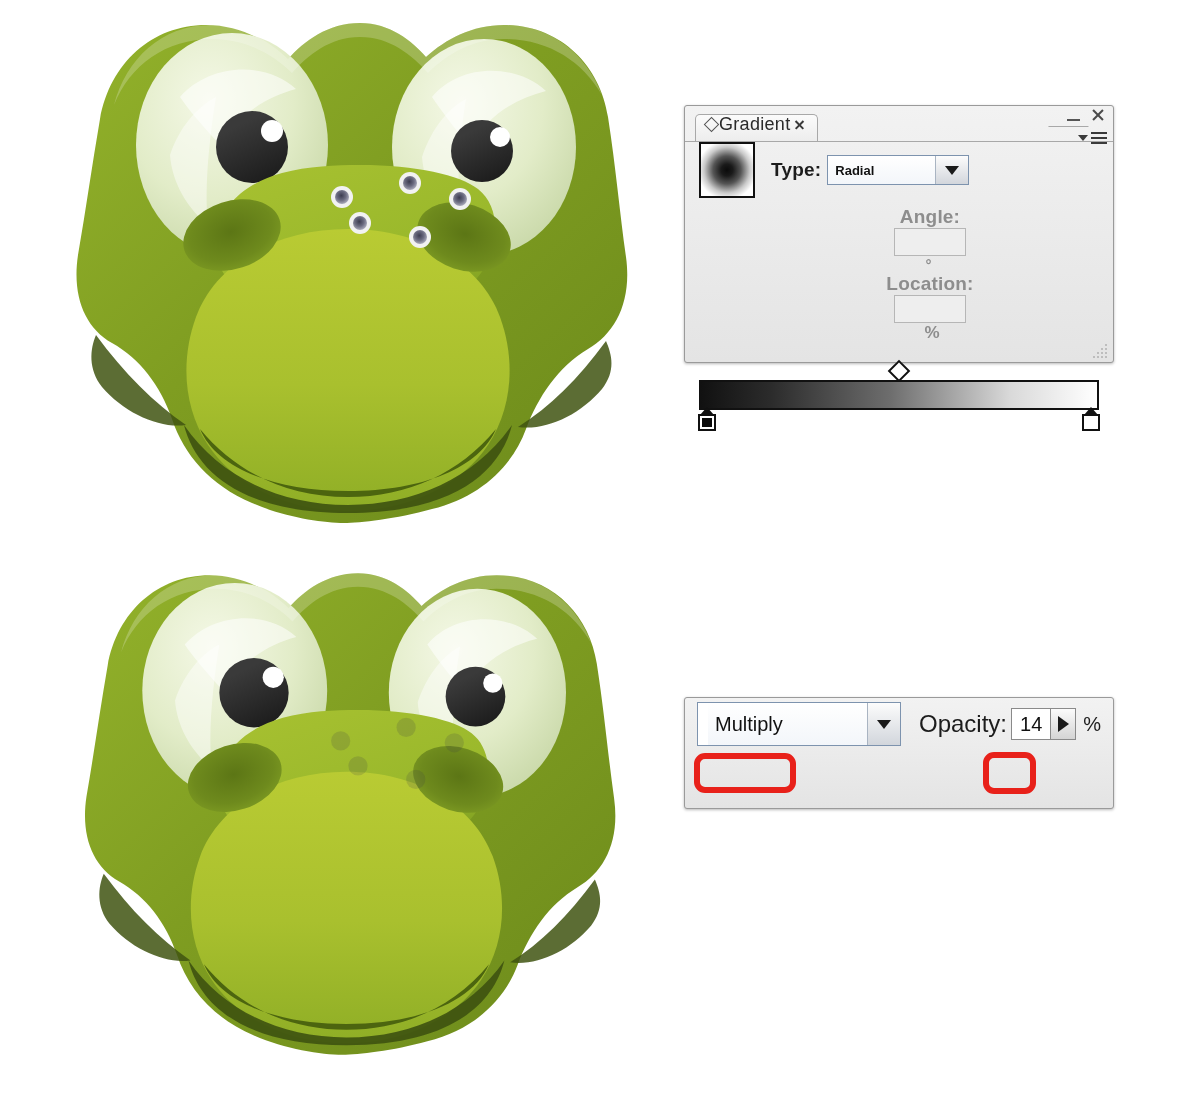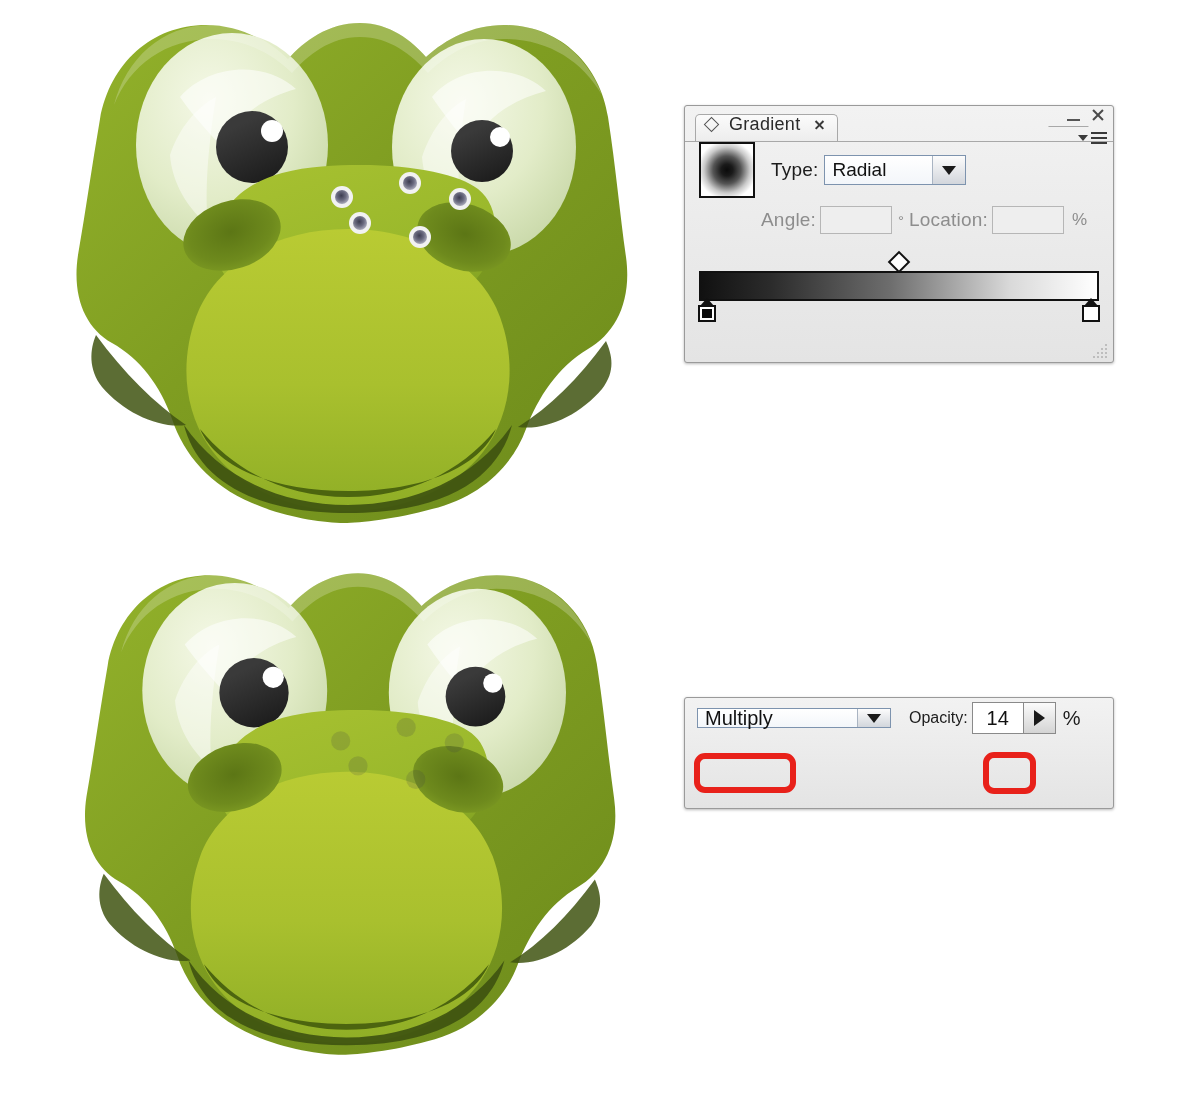--- a/index.html
+++ b/index.html
@@ -46,21 +46,21 @@
   }
   .win-close:before{transform:rotate(45deg);}
   .win-close:after{transform:rotate(-45deg);}
 
   .tabrow{
     position:absolute;left:0;top:8px;right:0;height:28px;
   }
   .tab{
     position:absolute;left:10px;top:0;
     height:28px;
-    display:flex;align-items:center;gap:12px;
+    display:flex;align-items:center;gap:2px;
     padding:0 12px 8px 10px;
     background:linear-gradient(#fbfbfb,#ececec);
     border:1px solid #a8a8a8;
     border-bottom:none;
     border-radius:5px 5px 0 0;
     box-sizing:border-box;
   }
   .tab-diamond{
     width:9px;height:9px;border:1.4px solid #555;
     transform:rotate(45deg);
@@ -90,21 +90,21 @@
     border-top:6px solid #3a3a3a;
   }
   .menu-lines{display:flex;flex-direction:column;gap:3px;}
   .menu-lines i{display:block;width:16px;height:2px;background:#3a3a3a;}
   .menu-diag{
     position:absolute;right:30px;bottom:1px;width:40px;height:14px;
     border-top:1px solid #a8a8a8;transform:skewX(-38deg);
   }
 
   
-  .grad-body{position:relative;padding:0 14px;}
+  .grad-body{position:relative;padding:0 14px;font-weight:bold;}
   .grad-row1{display:flex;align-items:center;margin-top:6px;}
   .grad-thumb{
     width:56px;height:56px;
     border:2px solid #111;
     background:radial-gradient(circle at 50% 50%, #0b0b0b 0%, #1a1a1a 16%, #555 38%, #c9c9c9 62%, #ffffff 80%);
     box-sizing:border-box;
   }
   .lbl{
     font-size:19px;color:#1c1c1c;letter-spacing:.2px;
   }
@@ -112,33 +112,33 @@
   .type-label{margin-left:16px;margin-right:6px;}
   .combo{
     display:flex;align-items:stretch;
     border:1px solid #7d93ae;
     background:#fff;
     height:30px;
     box-sizing:border-box;
   }
   .combo-val{
     width:100px;display:flex;align-items:center;padding-left:7px;
-    font-size:19px;color:#111;background:linear-gradient(#ffffff,#f3f6fa);
+    font-size:13px;color:#111;background:linear-gradient(#ffffff,#f3f6fa);
   }
   .combo-btn{
     width:32px;display:flex;align-items:center;justify-content:center;
     background:linear-gradient(#fcfcfc,#d2d6dc);
     border-left:1px solid #a9b4c2;
     cursor:default;
   }
   .caret-dn{
     width:0;height:0;border-left:7px solid transparent;border-right:7px solid transparent;
     border-top:9px solid #1a1a1a;
   }
-  .grad-row2{display:flex;align-items:center;margin-top:8px;padding-left:62px;}
+  .grad-row2{display:flex;align-items:center;margin-top:8px;padding-left:62px;flex-direction:column;}
   .field{
     width:72px;height:28px;
     border:1px solid #b6b6b6;background:#eeeeee;
     box-sizing:border-box;margin:0 4px;
   }
   .deg{font-size:15px;color:#8d8d8d;margin:0 5px 0 2px;}
   .pct{font-size:17px;color:#8d8d8d;margin-left:4px;}
 
   
   .slider-wrap{position:relative;margin-top:20px;height:62px;}
@@ -170,24 +170,24 @@
   .stop.left{left:-1px;}
   .stop.right{right:-1px;}
   .grip{
     position:absolute;right:4px;bottom:2px;width:18px;height:16px;
   }
   .grip i{position:absolute;width:2px;height:2px;background:#b0b0b0;border-radius:50%;}
 
   
   .tr-body{display:flex;align-items:center;padding:0 12px;margin-top:4px;position:relative;}
   .tr-combo{
-    display:flex;align-items:stretch;border:1px solid #7d93ae;background:#fff;height:20px;box-sizing:border-box;
+    display:flex;align-items:stretch;border:1px solid #7d93ae;background:#fff;height:44px;box-sizing:border-box;padding-left:10px;
   }
   .tr-combo .combo-val{width:152px;font-size:20px;}
-  .opacity-label{font-size:16px;color:#1c1c1c;margin-left:18px;margin-right:4px;white-space:nowrap;}
+  .opacity-label{font-size:24px;color:#1c1c1c;margin-left:18px;margin-right:4px;white-space:nowrap;}
   .opacity-field{
     width:52px;height:32px;border:1px solid #8a8a8a;background:#fff;
     display:flex;align-items:center;justify-content:center;
     font-size:20px;color:#111;box-sizing:border-box;
   }
   .arrow-btn{
     width:32px;height:32px;border:1px solid #8a8a8a;border-left:none;
     background:linear-gradient(#fbfbfb,#d4d4d4);
     display:flex;align-items:center;justify-content:center;box-sizing:border-box;
   }

